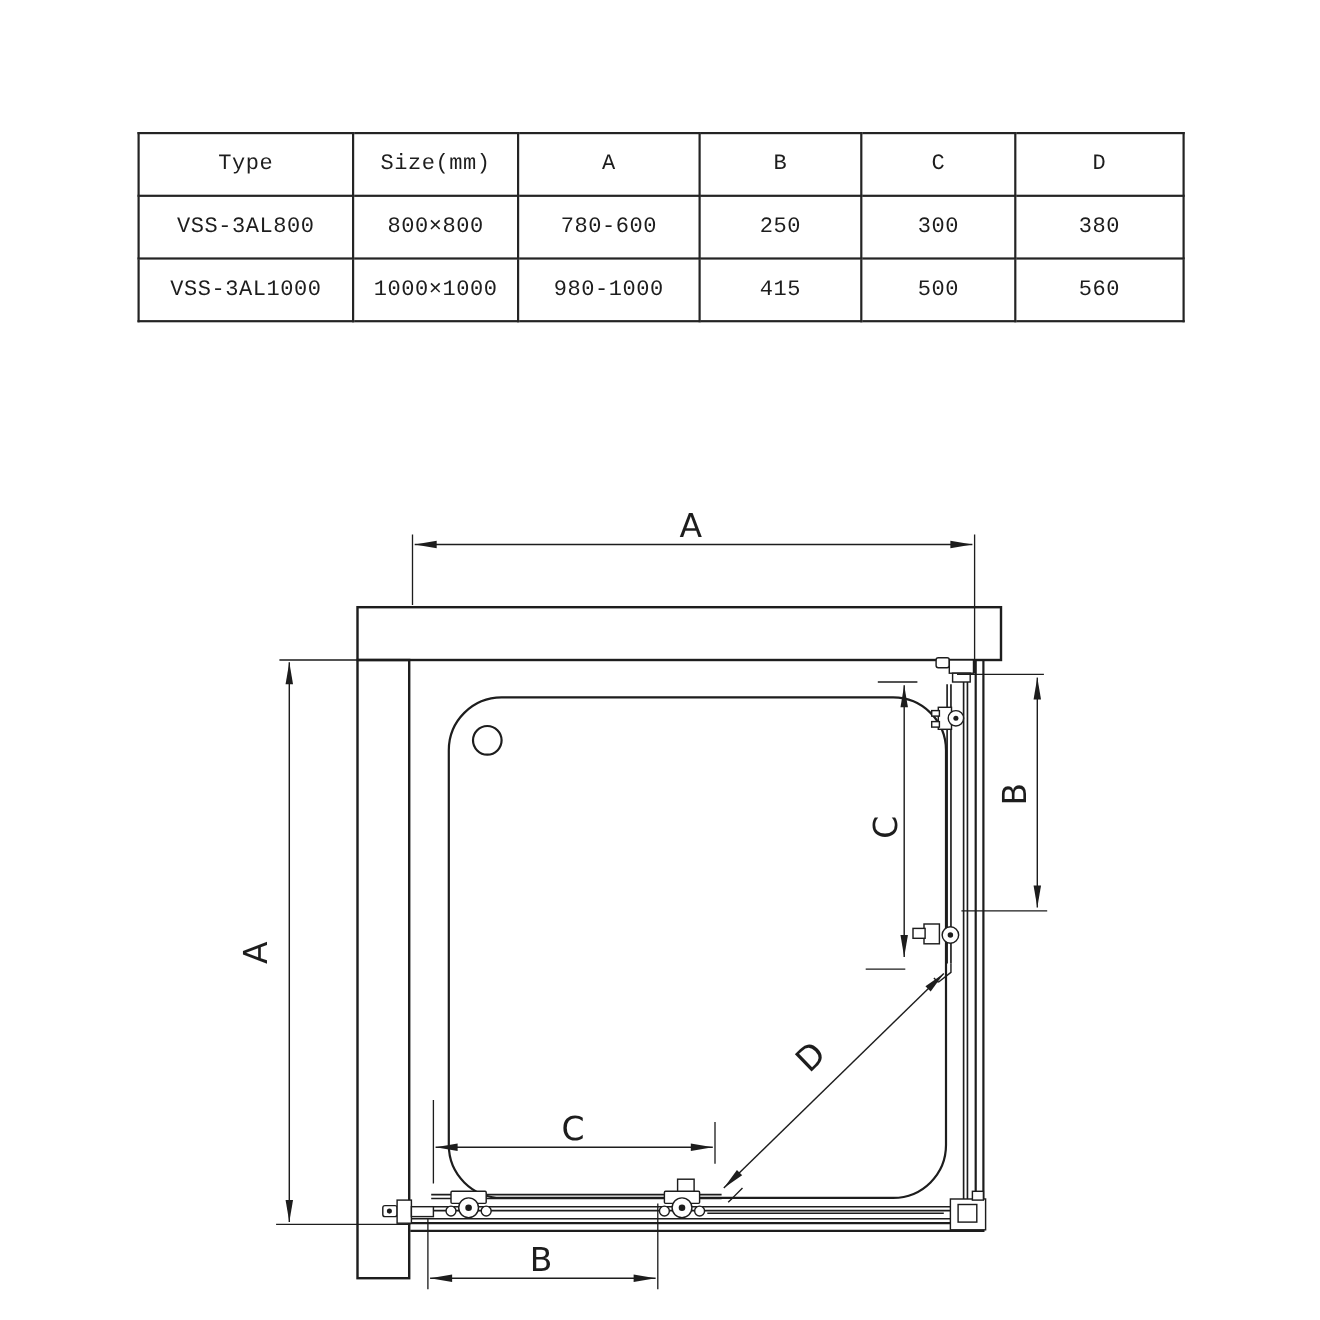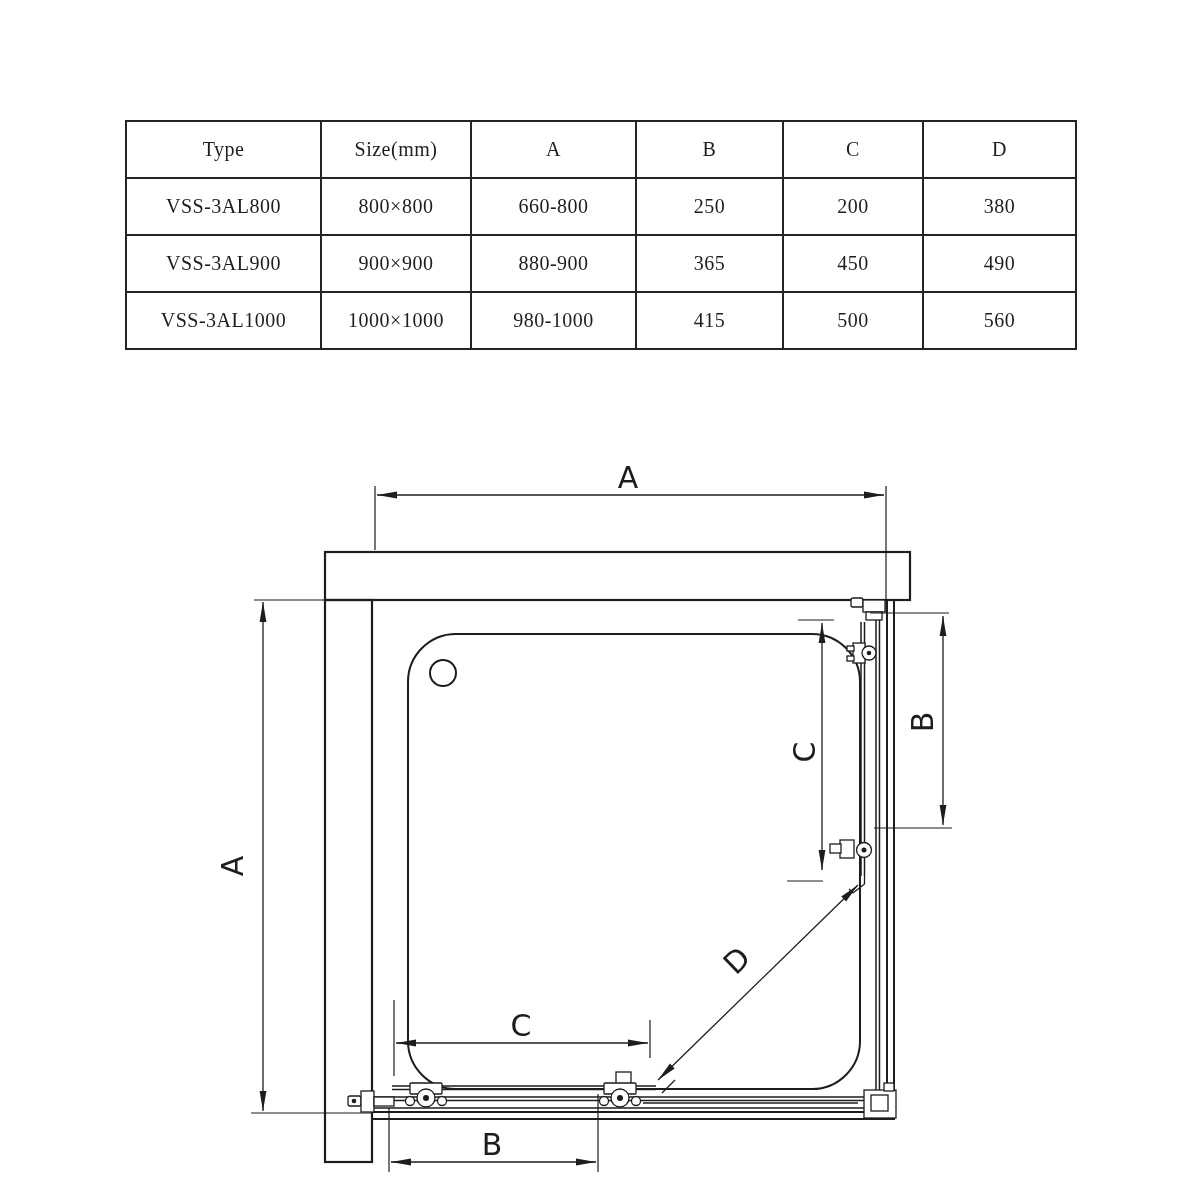--- a/index.html
+++ b/index.html
@@ -8,21 +8,21 @@
     font-family:"Liberation Sans",sans-serif;overflow:hidden;
   }
   
   table.spec{
     position:absolute;left:125px;top:120px;width:950px;
     border-collapse:collapse;table-layout:fixed;
   }
   table.spec th,table.spec td{
     border:2px solid #242424;text-align:center;vertical-align:middle;
     font-size:20px;font-weight:400;color:#1d1d1d;
-    font-family:Liberation Serif, serif;letter-spacing:0.5px;
+    font-family:Liberation Mono, monospace;letter-spacing:0.5px;
     padding:16px;
   }
   tr.hdr{height:45px;}
   tr.row{height:38px;}
   
   svg.diagram{position:absolute;left:0;top:0;}
   .ln{stroke:#1d1d1d;fill:none;}
   .thick{stroke-width:2.2;}
   .main{stroke-width:2;}
   .brick{stroke-width:1.6;}
@@ -56,32 +56,24 @@
       <th>Type</th>
       <th>Size(mm)</th>
       <th>A</th>
       <th>B</th>
       <th>C</th>
       <th>D</th>
     </tr>
     <tr class="row">
       <td>VSS-3AL800</td>
       <td>800×800</td>
-      <td>660-800</td>
+      <td>780-600</td>
       <td>250</td>
-      <td>200</td>
+      <td>300</td>
       <td>380</td>
-    </tr>
-    <tr class="row">
-      <td>VSS-3AL900</td>
-      <td>900×900</td>
-      <td>880-900</td>
-      <td>365</td>
-      <td>450</td>
-      <td>490</td>
     </tr>
     <tr class="row">
       <td>VSS-3AL1000</td>
       <td>1000×1000</td>
       <td>980-1000</td>
       <td>415</td>
       <td>500</td>
       <td>560</td>
     </tr>
   </tbody>

